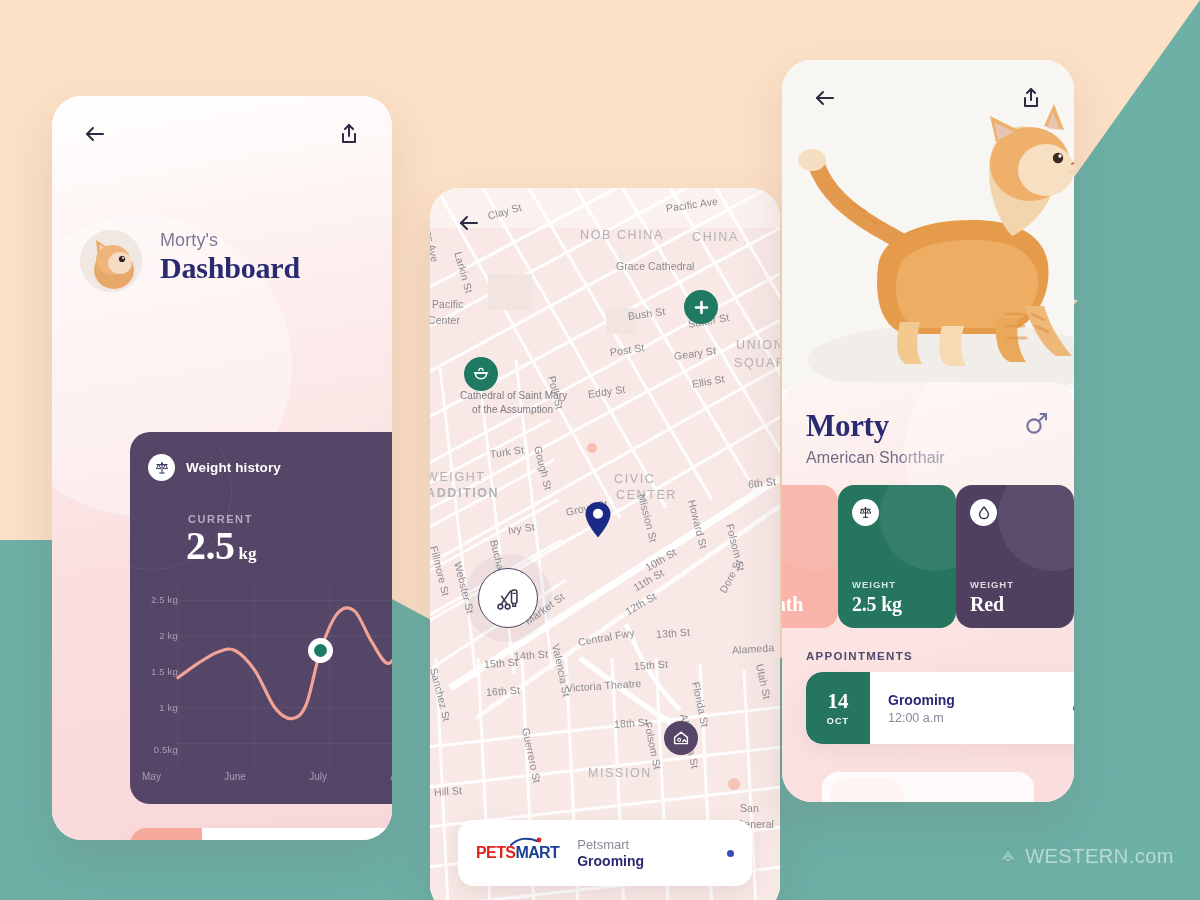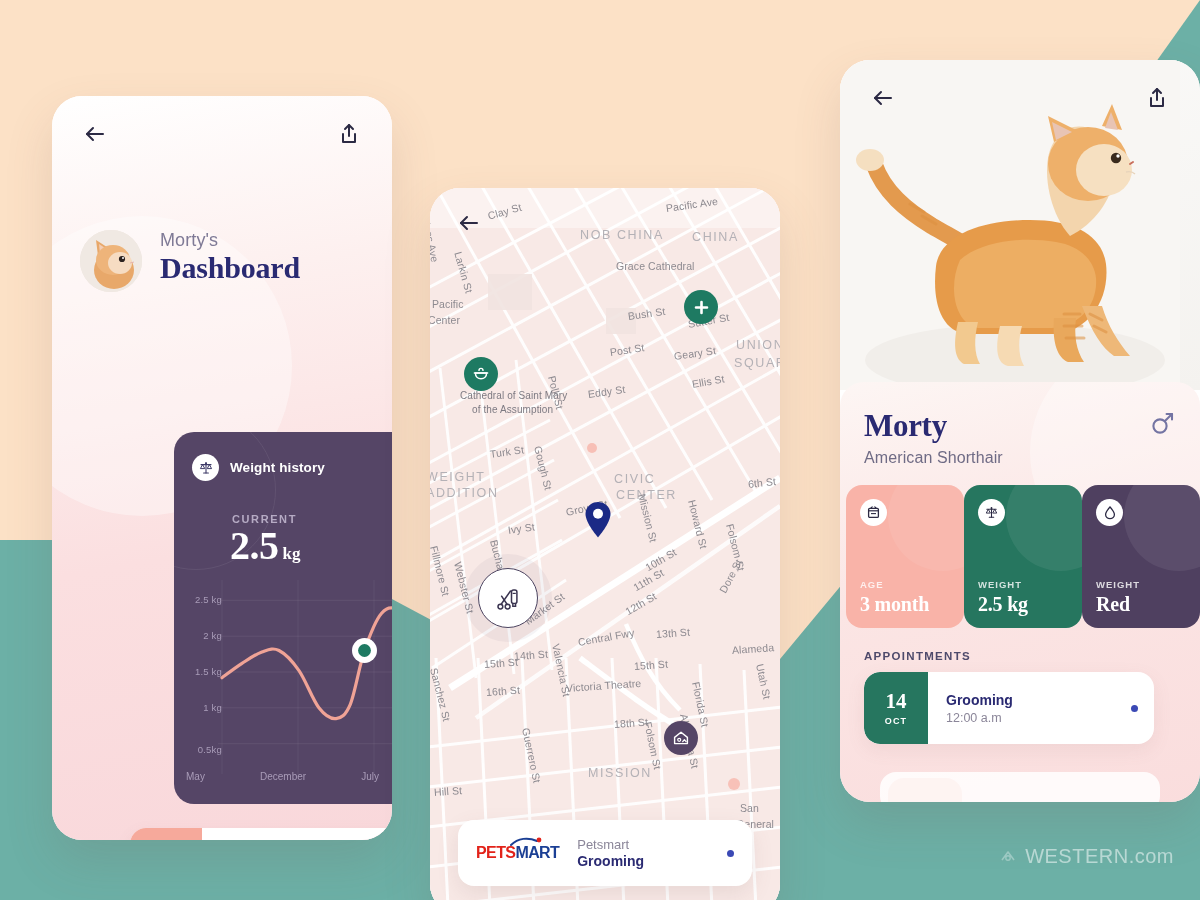--- a/index.html
+++ b/index.html
@@ -45,21 +45,21 @@
   .phone {
     position:absolute;
     background:#fff;
     border-radius: 30px;
     overflow:hidden;
     z-index: 10;
     box-shadow: 0 22px 48px rgba(120, 90, 80, .16);
   }
   .phone-a { left:52px;  top:96px;  width:340px; height:744px; }
   .phone-b { left:430px; top:188px; width:350px; height:726px; z-index:12; }
-  .phone-c { left:840px; top:60px;  width:360px; height:742px; z-index:14; }
+  .phone-c { left:782px; top:60px;  width:292px; height:742px; z-index:14; }
 
   
   .pa-bg {
     position:absolute; inset:0;
     background: linear-gradient(170deg, #ffffff 0%, #fdf0ef 26%, #fbdfe0 60%, #f9d8db 100%);
   }
   .pa-blob {
     position:absolute; left:-60px; top:120px; width:300px; height:300px;
     border-radius:50%; background:rgba(255,255,255,.38);
   }
@@ -84,21 +84,21 @@
     font-size:18px; color:#7f7a96; line-height:1.15; letter-spacing:.1px;
   }
   .pa-title {
     font-family:"Liberation Serif", serif;
     font-size:30px; font-weight:700; color:#2a2a72; line-height:1.15; letter-spacing:-.2px;
   }
 
   
   .weight-card {
     position:absolute; left:78px; top:336px; width:288px; height:372px;
-    background:#554566; border-radius:20px; overflow:hidden; z-index:6;margin-left:44px;
+    background:#554566; border-radius:20px; overflow:hidden; z-index:6;
   }
   .wc-ring {
     position:absolute; left:-58px; top:-22px; width:160px; height:160px;
     border-radius:50%; border:1px solid rgba(255,255,255,.07);
   }
   .wc-head { display:flex; align-items:center; gap:11px; padding:22px 0 0 18px; }
   .wc-badge {
     width:27px; height:27px; border-radius:50%; background:#fff;
     display:flex; align-items:center; justify-content:center; color:#3d3a67; flex:none;
   }
@@ -352,21 +352,21 @@
         </svg>
       <div class="ylabs" id="ylabs">
           <div class="ylab" style="top:14px">2.5 kg</div>
           <div class="ylab" style="top:50px">2 kg</div>
           <div class="ylab" style="top:86px">1.5 kg</div>
           <div class="ylab" style="top:122px">1 kg</div>
           <div class="ylab" style="top:164px">0.5kg</div>
         </div>
       <div class="xlabs" id="xlabs">
           <span>May</span>
-          <span>December</span>
+          <span>June</span>
           <span>July</span>
           <span>Aug</span>
         </div>
     </div>
   </div>
 
   <div class="tracker">
     <div class="tracker-thumb">
       
     </div>
@@ -478,21 +478,21 @@
       <div class="mlabel" style="left:244px;top:162px;transform:rotate(-8deg);transform-origin:left center;">Geary St</div>
       <div class="mlabel big" style="left:306px;top:150px;">UNION</div>
       <div class="mlabel big" style="left:304px;top:168px;">SQUARE</div>
       <div class="mlabel" style="left:262px;top:190px;transform:rotate(-10deg);transform-origin:left center;">Ellis St</div>
       <div class="mlabel" style="left:60px;top:260px;transform:rotate(-8deg);transform-origin:left center;">Turk St</div>
       <div class="mlabel poi" style="left:30px;top:202px;">Cathedral of Saint Mary</div>
       <div class="mlabel poi" style="left:42px;top:216px;">of the Assumption</div>
       <div class="mlabel" style="left:158px;top:200px;transform:rotate(-8deg);transform-origin:left center;">Eddy St</div>
       <div class="mlabel" style="left:122px;top:182px;transform:rotate(76deg);transform-origin:left center;">Polk St</div>
       <div class="mlabel big" style="left:-4px;top:282px;">WEIGHT</div>
-      <div class="mlabel big" style="left:-4px;top:298px;">ADDITION</div>
+      <div class="mlabel big" style="left:-4px;top:298px;font-weight:bold;">ADDITION</div>
       <div class="mlabel" style="left:108px;top:252px;transform:rotate(76deg);transform-origin:left center;">Gough St</div>
       <div class="mlabel big" style="left:184px;top:284px;">CIVIC</div>
       <div class="mlabel big" style="left:186px;top:300px;">CENTER</div>
       <div class="mlabel" style="left:212px;top:300px;transform:rotate(76deg);transform-origin:left center;">Mission St</div>
       <div class="mlabel" style="left:262px;top:306px;transform:rotate(76deg);transform-origin:left center;">Howard St</div>
       <div class="mlabel" style="left:300px;top:330px;transform:rotate(76deg);transform-origin:left center;">Folsom St</div>
       <div class="mlabel" style="left:318px;top:290px;transform:rotate(-6deg);transform-origin:left center;">6th St</div>
       <div class="mlabel" style="left:78px;top:336px;transform:rotate(-8deg);transform-origin:left center;">Ivy St</div>
       <div class="mlabel" style="left:136px;top:318px;transform:rotate(-12deg);transform-origin:left center;">Grove St</div>
       <div class="mlabel" style="left:4px;top:352px;transform:rotate(76deg);transform-origin:left center;">Fillmore St</div>

